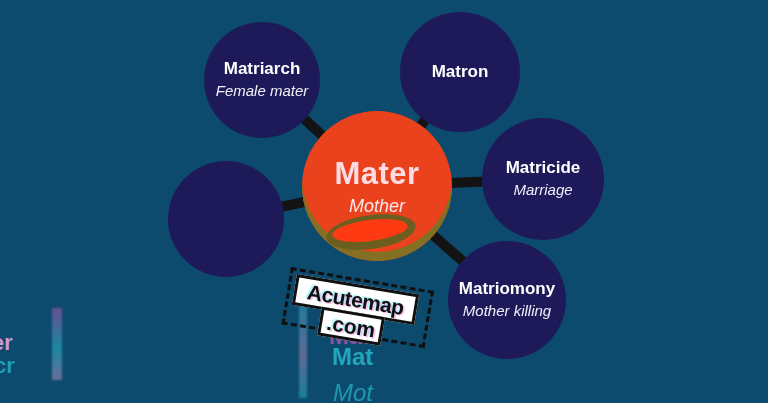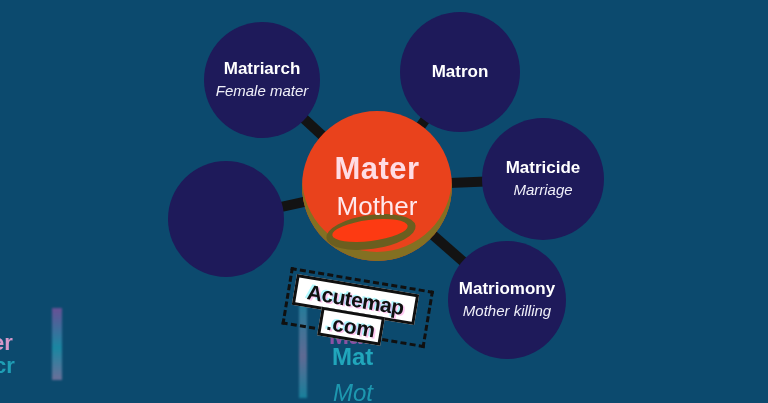--- a/index.html
+++ b/index.html
@@ -35,21 +35,21 @@
     position:absolute;left:24px;top:104px;width:90px;height:34px;
     background:var(--swoosh-olive,#6B5E1F);border-radius:50%;
     transform:rotate(-8deg);z-index:1;
   }
   .swoosh-red{
     position:absolute;left:30px;top:109px;width:76px;height:21px;
     background:var(--swoosh-red,#FD3A12);border-radius:50%;
     transform:rotate(-7deg);z-index:2;
   }
   .center-title{position:relative;z-index:3;font-weight:700;font-size:31px;color:#FFDCE4;letter-spacing:.5px;}
-  .center-sub{position:relative;z-index:3;font-size:26px;color:#FFE8ED;margin-top:4px;}
+  .center-sub{position:relative;z-index:3;font-style:italic;font-size:18px;color:#FFE8ED;margin-top:4px;}
 
   .stamp{
     position:absolute;left:291px;top:267px;width:139px;height:52px;
     border:3px dashed var(--stamp-ink,#101010);
     transform:rotate(9.5deg);transform-origin:top left;
     z-index:6;background:transparent;
   }
   .stamp-box{
     position:absolute;border:3px solid var(--stamp-ink,#101010);background:#ffffff;
     display:flex;align-items:center;justify-content:center;

